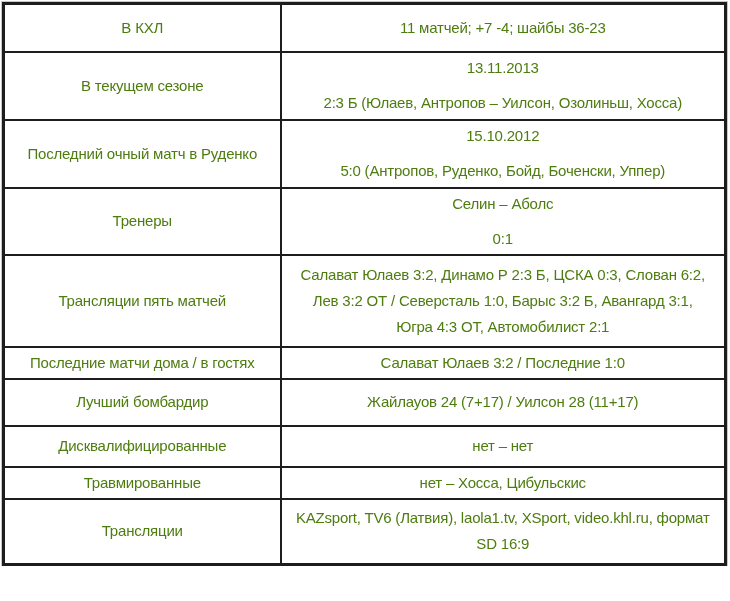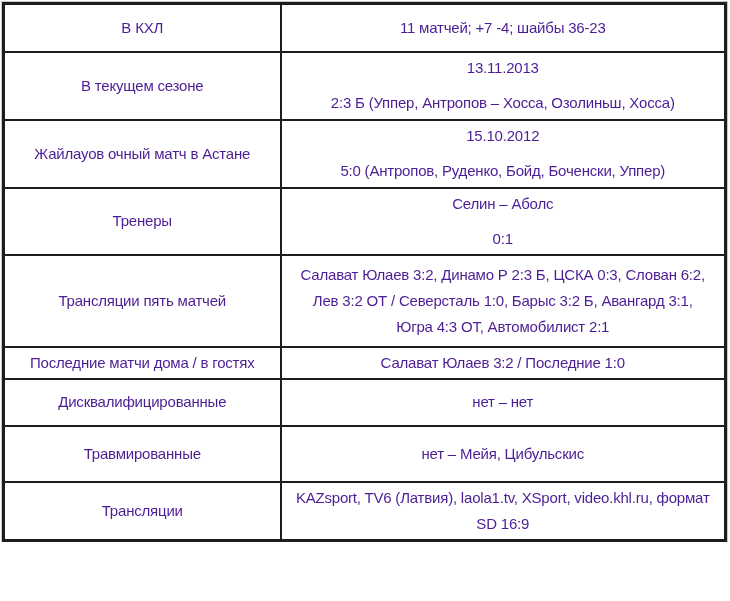--- a/index.html
+++ b/index.html
@@ -13,21 +13,21 @@
   }
   table.stats {
     width: 722px;
     table-layout: fixed;
     border-collapse: collapse;
     background: #ffffff;
     border: 3px solid #1d1d1d;
     box-shadow: 0 0 0 1px #c8c8c8;
     font-size: 15px;
     letter-spacing: -0.2px;
-    color: #4c1d95;
+    color: #4d7c0f;
   }
   col.c-label { width: 277px; }
   col.c-value { width: 445px; }
   td {
     border: 2px solid #1d1d1d;
     vertical-align: middle;
     text-align: center;
     padding: 2px 12px;
     line-height: 26px;
   }
@@ -38,21 +38,21 @@
     margin-bottom: 0;
   }
   
   tr:nth-child(1)  { height: 48px; }
   tr:nth-child(2)  { height: 68px; }
   tr:nth-child(3)  { height: 68px; }
   tr:nth-child(4)  { height: 67px; }
   tr:nth-child(5)  { height: 92px; }
   tr:nth-child(6)  { height: 32px; }
   tr:nth-child(7)  { height: 47px; }
-  tr:nth-child(8)  { height: 56px; }
+  tr:nth-child(8)  { height: 41px; }
   tr:nth-child(9)  { height: 32px; }
   tr:nth-child(10) { height: 66px; }
 </style>
 </head>
 <body>
 
 <table class="stats">
   <colgroup>
     <col class="c-label">
     <col class="c-value">
@@ -61,25 +61,25 @@
     <tr>
       <td>В КХЛ</td>
       <td>
         <p>11 матчей; +7 -4; шайбы 36-23</p>
       </td>
     </tr>
     <tr>
       <td>В текущем сезоне</td>
       <td>
         <p>13.11.2013</p>
-        <p>2:3 Б (Уппер, Антропов – Хосса, Озолиньш, Хосса)</p>
+        <p>2:3 Б (Юлаев, Антропов – Уилсон, Озолиньш, Хосса)</p>
       </td>
     </tr>
     <tr>
-      <td>Жайлауов очный матч в Астане</td>
+      <td>Последний очный матч в Руденко</td>
       <td>
         <p>15.10.2012</p>
         <p>5:0 (Антропов, Руденко, Бойд, Боченски, Уппер)</p>
       </td>
     </tr>
     <tr>
       <td>Тренеры</td>
       <td>
         <p>Селин – Аболс</p>
         <p>0:1</p>
@@ -91,29 +91,35 @@
         <p>Салават Юлаев 3:2, Динамо Р 2:3 Б, ЦСКА 0:3, Слован 6:2, Лев 3:2 ОТ / Северсталь 1:0, Барыс 3:2 Б, Авангард 3:1, Югра 4:3 ОТ, Автомобилист 2:1</p>
       </td>
     </tr>
     <tr>
       <td>Последние матчи дома / в гостях</td>
       <td>
         <p>Салават Юлаев 3:2 / Последние 1:0</p>
       </td>
     </tr>
     <tr>
+      <td>Лучший бомбардир</td>
+      <td>
+        <p>Жайлауов 24 (7+17) / Уилсон 28 (11+17)</p>
+      </td>
+    </tr>
+    <tr>
       <td>Дисквалифицированные</td>
       <td>
         <p>нет – нет</p>
       </td>
     </tr>
     <tr>
       <td>Травмированные</td>
       <td>
-        <p>нет – Мейя, Цибульскис</p>
+        <p>нет – Хосса, Цибульскис</p>
       </td>
     </tr>
     <tr>
       <td>Трансляции</td>
       <td>
         <p>KAZsport, TV6 (Латвия), laola1.tv, XSport, video.khl.ru, формат SD 16:9</p>
       </td>
     </tr>
   </tbody>
 </table>

